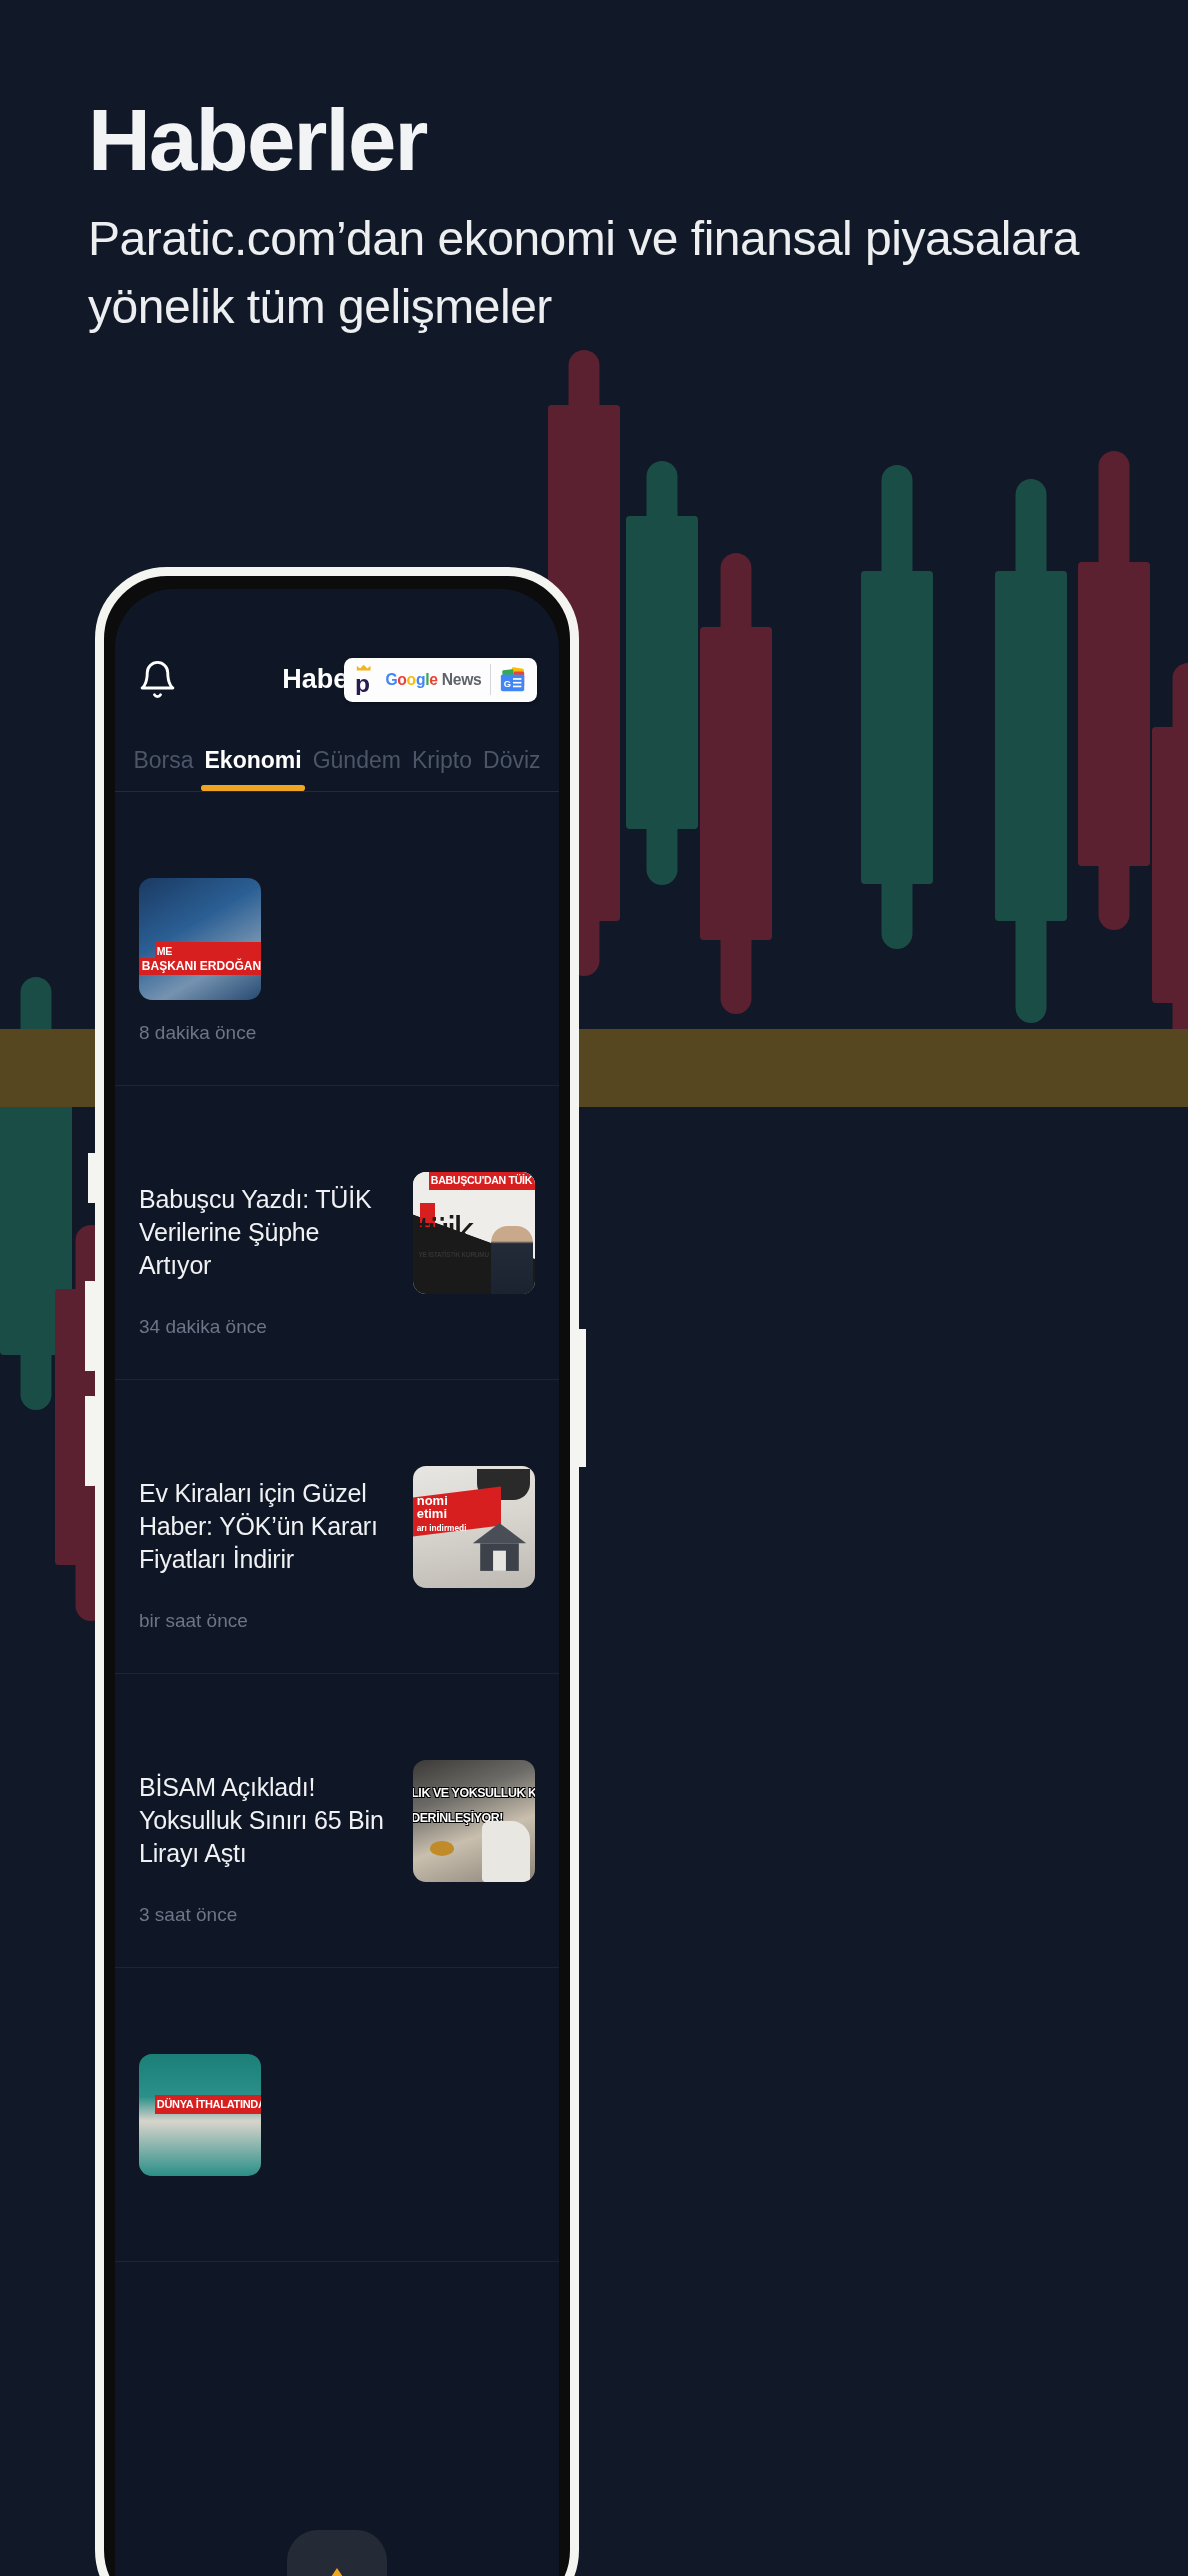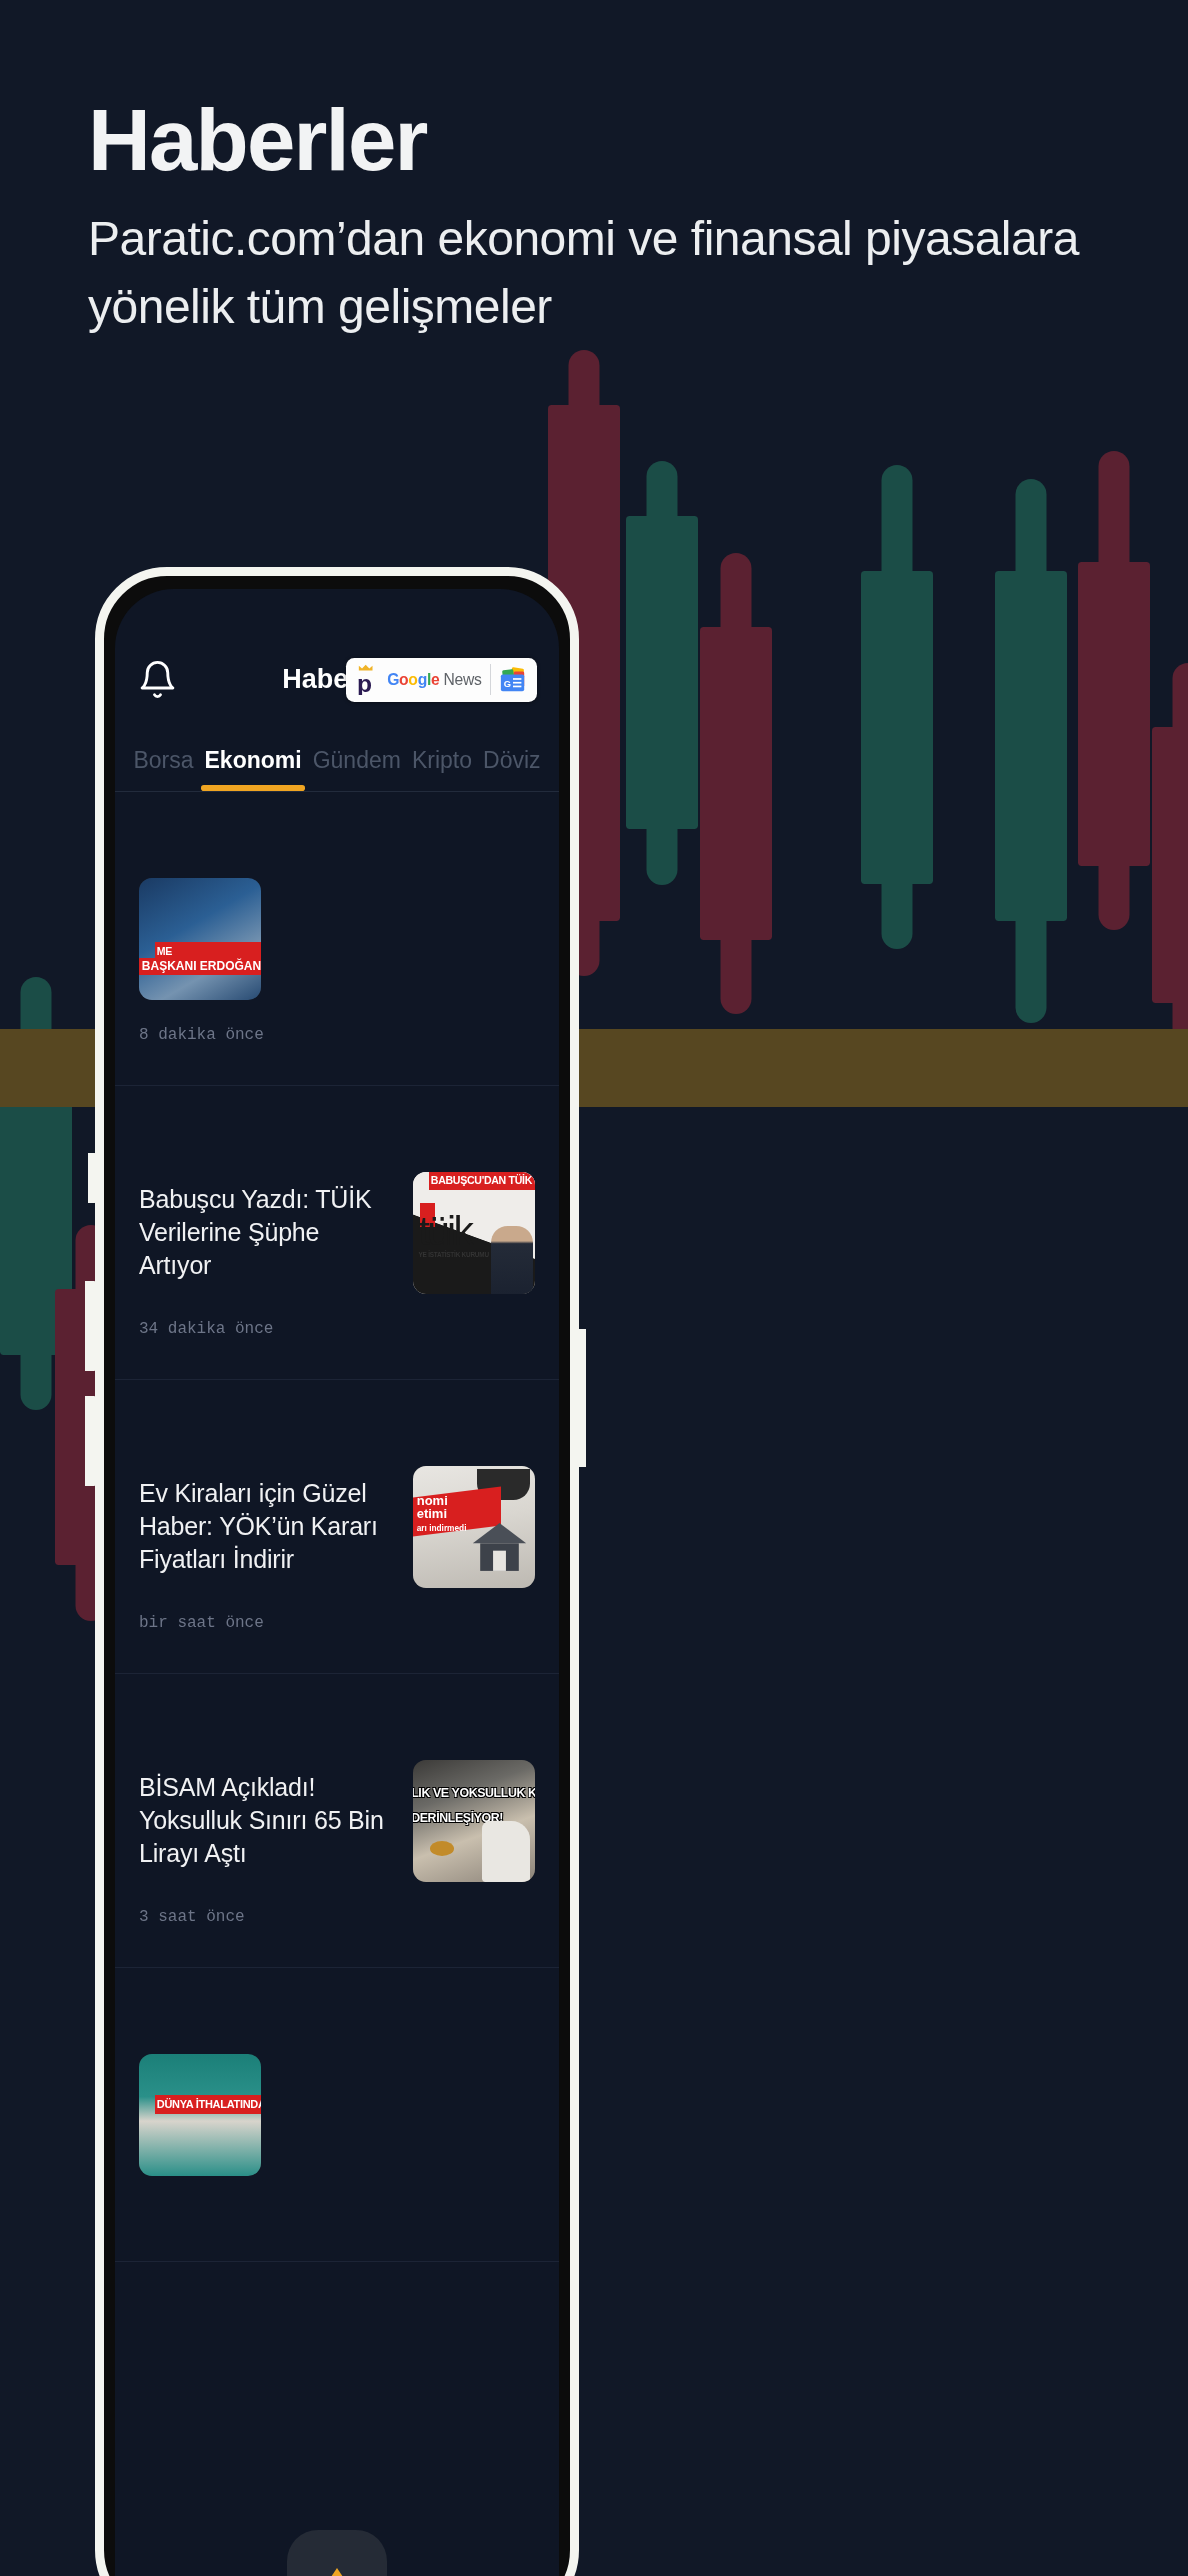--- a/index.html
+++ b/index.html
@@ -76,21 +76,21 @@
   #gn-badge {
     margin-left:auto; background:#fdfdfd; border-radius:8.3px;
     height:44px; display:flex; align-items:center; gap:8.3px;
     padding:0 10px; z-index:2; box-shadow:0 0.9px 3.7px rgba(0,0,0,.4);
   }
   #gn-p-logo { position:relative; width:23px; height:31px; flex:0 0 23px; }
   #gn-text { font-size:15.7px; letter-spacing:-0.3px; white-space:nowrap; }
   #gn-text .g1{color:#4285F4;} #gn-text .g2{color:#EA4335;}
   #gn-text .g3{color:#FBBC05;} #gn-text .g4{color:#4285F4;}
   #gn-text .g5{color:#34A853;} #gn-text .g6{color:#EA4335;}
-  #gn-text .news{color:#5f6368; font-weight:400;}
+  #gn-text .news{color:#5f6368; font-weight:700;}
   #gn-divider { width:0.9px; height:31px; background:#d4d6da; }
   #gn-icon { width:28px; height:28px; flex:0 0 28px; }
 
   
   #tabs {
     display:flex; align-items:flex-end; justify-content:space-between;
     padding:0 18.4px; height:70px; border-bottom:0.9px solid #222b3c;
     position:relative;
   }
   .tab {
@@ -110,21 +110,21 @@
     border-bottom:0.9px solid #1c2436;
     display:flex; align-items:center;
   }
   .news-text { flex:1; padding-right:16.6px; }
   .news-title {
     font-size:25px; line-height:1.33; color:#f0f1f3; font-weight:400;
     letter-spacing:-0.2px;
   }
   .news-time {
     position:absolute; left:24px; bottom:41px;
-    font-size:16px; color:#6d7588;font-family:Liberation Mono, monospace;
+    font-size:19px; color:#6d7588;
   }
   .thumb {
     width:122px; height:122px; flex:0 0 122px;
     border-radius:13px; overflow:hidden; position:relative;
     background:#20232a;
   }
   .thumb .banner {
     position:absolute; left:16px; right:0;
     background:#d81f1f; color:#fff;
     font-size:10.6px; font-weight:bold; line-height:1.18;

